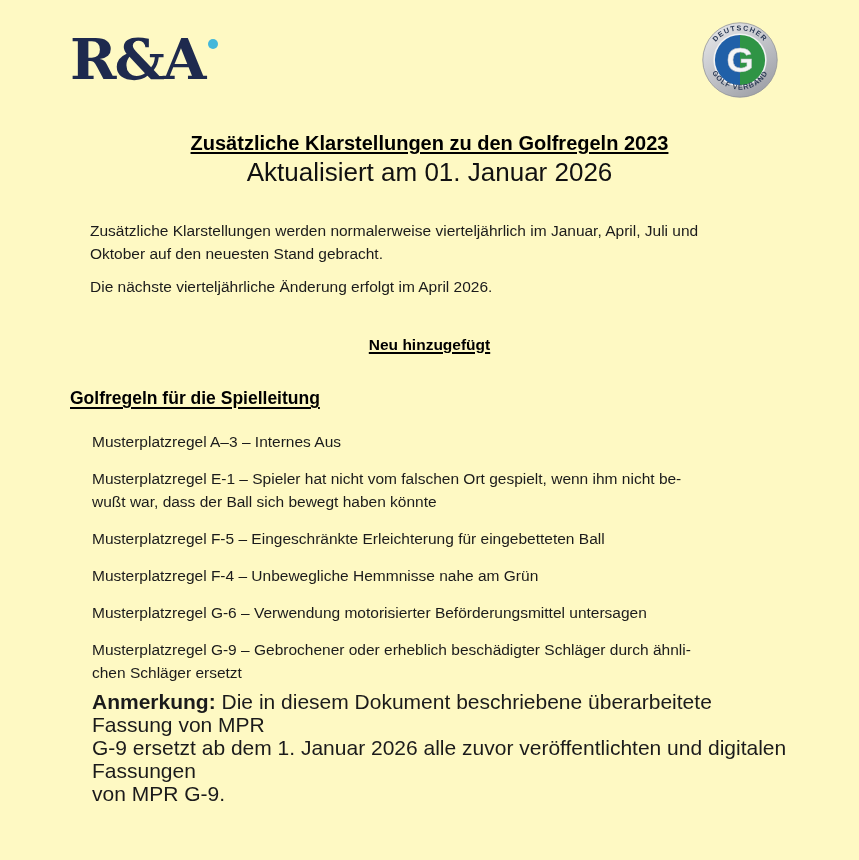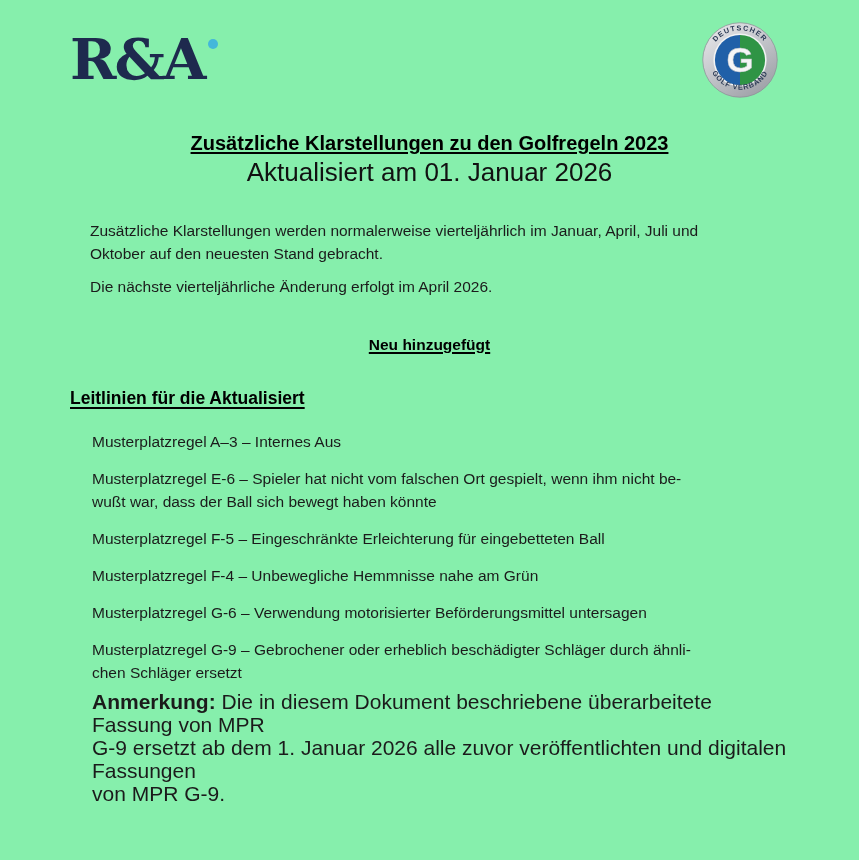--- a/index.html
+++ b/index.html
@@ -4,21 +4,21 @@
 <style>
   html,body{margin:0;padding:0;}
   body{
     width:859px;height:860px;
     background:#ffffff;
     font-family:"Liberation Sans",sans-serif;
     color:#1b1b1b;
     position:relative;
     overflow:hidden;
   }
-  .page{position:relative;width:859px;height:860px;background:#86efac;}
+  .page{position:relative;width:859px;height:860px;background:#fef9c3;}
 
   
   .ra-logo{
     position:absolute;left:70px;top:26px;height:72px;
     font-family:"DejaVu Serif","Liberation Serif",serif;
     font-weight:bold;
     font-size:56px;line-height:66px;
     color:#1e2a4e;
     letter-spacing:-2px;
   }
@@ -119,25 +119,25 @@
     <h1 class="doc-title">Zusätzliche Klarstellungen zu den Golfregeln 2023</h1>
     <h2 class="doc-subtitle">Aktualisiert am 01. Januar 2026</h2>
   </div>
 
   <p class="body-text para-1">Zusätzliche Klarstellungen werden normalerweise vierteljährlich im Januar, April, Juli und
 Oktober auf den neuesten Stand gebracht.</p>
   <p class="body-text para-2">Die nächste vierteljährliche Änderung erfolgt im April 2026.</p>
 
   <div class="neu-heading">Neu hinzugefügt</div>
 
-  <div class="section-heading">Leitlinien für die Aktualisiert</div>
+  <div class="section-heading">Golfregeln für die Spielleitung</div>
 
   <div class="rules-list">
     <p class="rule-item">Musterplatzregel A–3 – Internes Aus</p>
-    <p class="rule-item">Musterplatzregel E-6 – Spieler hat nicht vom falschen Ort gespielt, wenn ihm nicht be-
+    <p class="rule-item">Musterplatzregel E-1 – Spieler hat nicht vom falschen Ort gespielt, wenn ihm nicht be-
 wußt war, dass der Ball sich bewegt haben könnte</p>
     <p class="rule-item">Musterplatzregel F-5 – Eingeschränkte Erleichterung für eingebetteten Ball</p>
     <p class="rule-item">Musterplatzregel F-4 – Unbewegliche Hemmnisse nahe am Grün</p>
     <p class="rule-item">Musterplatzregel G-6 – Verwendung motorisierter Beförderungsmittel untersagen</p>
     <p class="rule-item">Musterplatzregel G-9 – Gebrochener oder erheblich beschädigter Schläger durch ähnli-
 chen Schläger ersetzt</p>
   </div>
 
   <p class="note-para"><span class="note-label">Anmerkung:</span> <span>Die in diesem Dokument beschriebene überarbeitete Fassung von MPR
 G-9 ersetzt ab dem 1. Januar 2026 alle zuvor veröffentlichten und digitalen Fassungen

